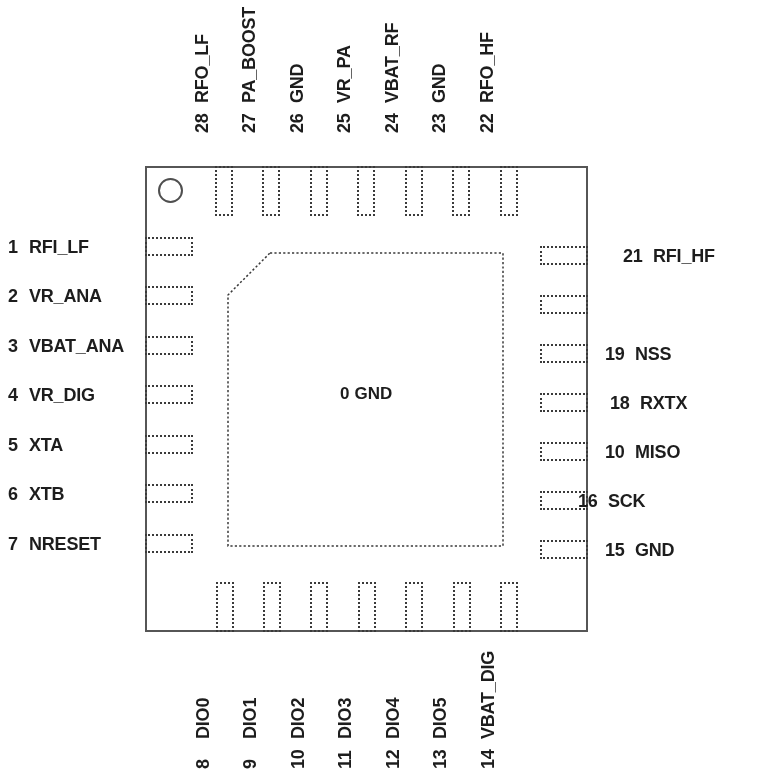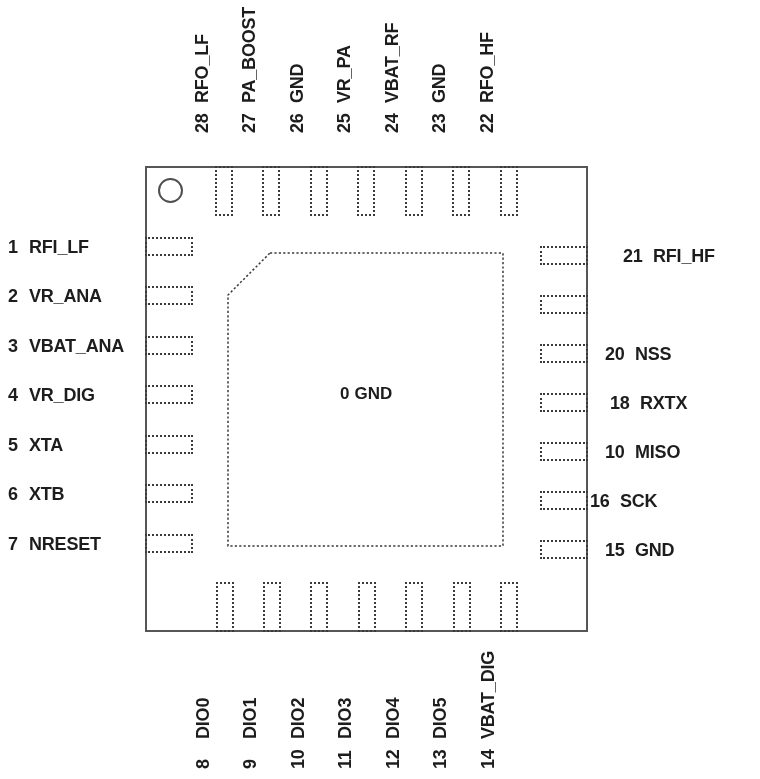--- a/index.html
+++ b/index.html
@@ -113,32 +113,32 @@
   <div class="lbl lbl-left" style="left:8px;top:533px">
       <span class="num">7</span>
       <span class="nm">NRESET</span>
     </div>
 
   <div class="lbl lbl-right" style="left:623px;top:245px">
       <span class="num">21</span>
       <span class="nm">RFI_HF</span>
     </div>
   <div class="lbl lbl-right" style="left:605px;top:343px">
-      <span class="num">20</span>
+      <span class="num">19</span>
       <span class="nm">NSS</span>
     </div>
   <div class="lbl lbl-right" style="left:610px;top:392px">
       <span class="num">18</span>
       <span class="nm">RXTX</span>
     </div>
   <div class="lbl lbl-right" style="left:605px;top:441px">
       <span class="num">10</span>
       <span class="nm">MISO</span>
     </div>
-  <div class="lbl lbl-right" style="left:590px;top:490px">
+  <div class="lbl lbl-right" style="left:578px;top:490px">
       <span class="num">16</span>
       <span class="nm">SCK</span>
     </div>
   <div class="lbl lbl-right" style="left:605px;top:539px">
       <span class="num">15</span>
       <span class="nm">GND</span>
     </div>
 
   <div class="lbl lbl-v" style="left:213px;top:111px">
       <span class="num">28</span>

